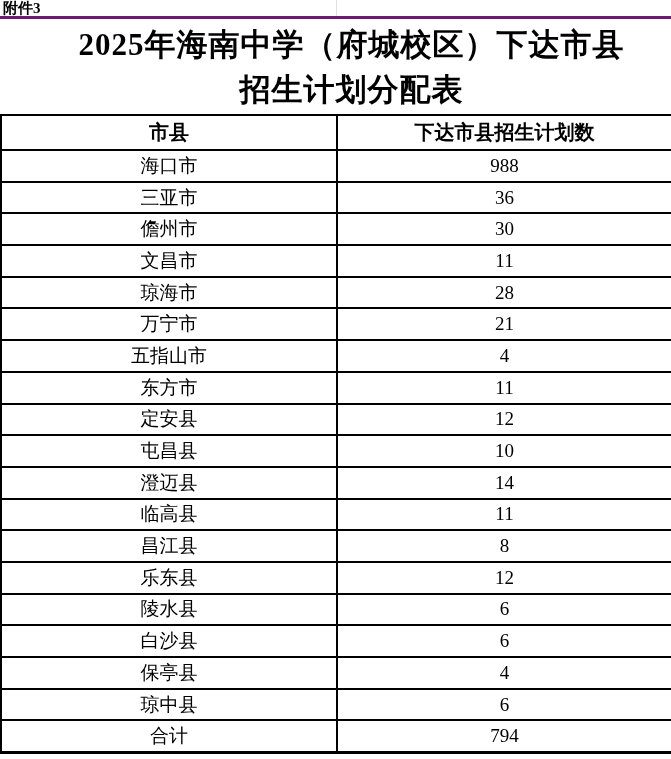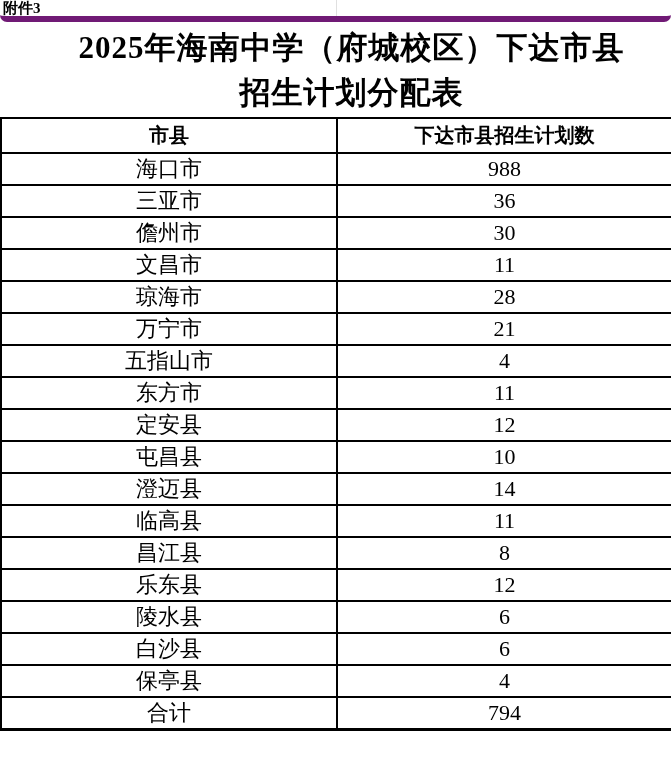--- a/index.html
+++ b/index.html
@@ -13,22 +13,21 @@
     position: relative;
     width: 671px;
     height: 759px;
     background: #ffffff;
     overflow: hidden;
   }
   
   .top-strip {
     position: relative;
     height: 16px;
-    border-bottom: 6px solid #701a75;
-    border-radius: 7px;
+    border-bottom: 3px solid #701a75;
   }
   .attachment-label {
     position: absolute;
     left: 3px;
     top: 0;
     font-size: 15px;
     line-height: 16px;
     font-weight: bold;
     white-space: nowrap;
   }
@@ -72,21 +71,21 @@
     white-space: nowrap;
     font-family: Liberation Serif, serif;
   }
   table.alloc th {
     height: 33px;
     font-size: 20px;
     font-weight: bold;
   }
   table.alloc td {
     height: 29.7px;
-    font-size: 22px;
+    font-size: 19px;
     font-weight: normal;
   }
   table.alloc tr.total-row td {
     border-bottom-width: 3px;
     margin-left: 20px;
   }
 </style>
 </head>
 <body>
 
@@ -175,20 +174,24 @@
         <td>6</td>
       </tr>
       <tr>
         <td>白沙县</td>
         <td>6</td>
       </tr>
       <tr>
         <td>保亭县</td>
         <td>4</td>
       </tr>
+      <tr>
+        <td>琼中县</td>
+        <td>6</td>
+      </tr>
       <tr class="total-row">
         <td>合计</td>
         <td>794</td>
       </tr>
     </tbody>
   </table>
 
 </div>
 
 </body></html>

